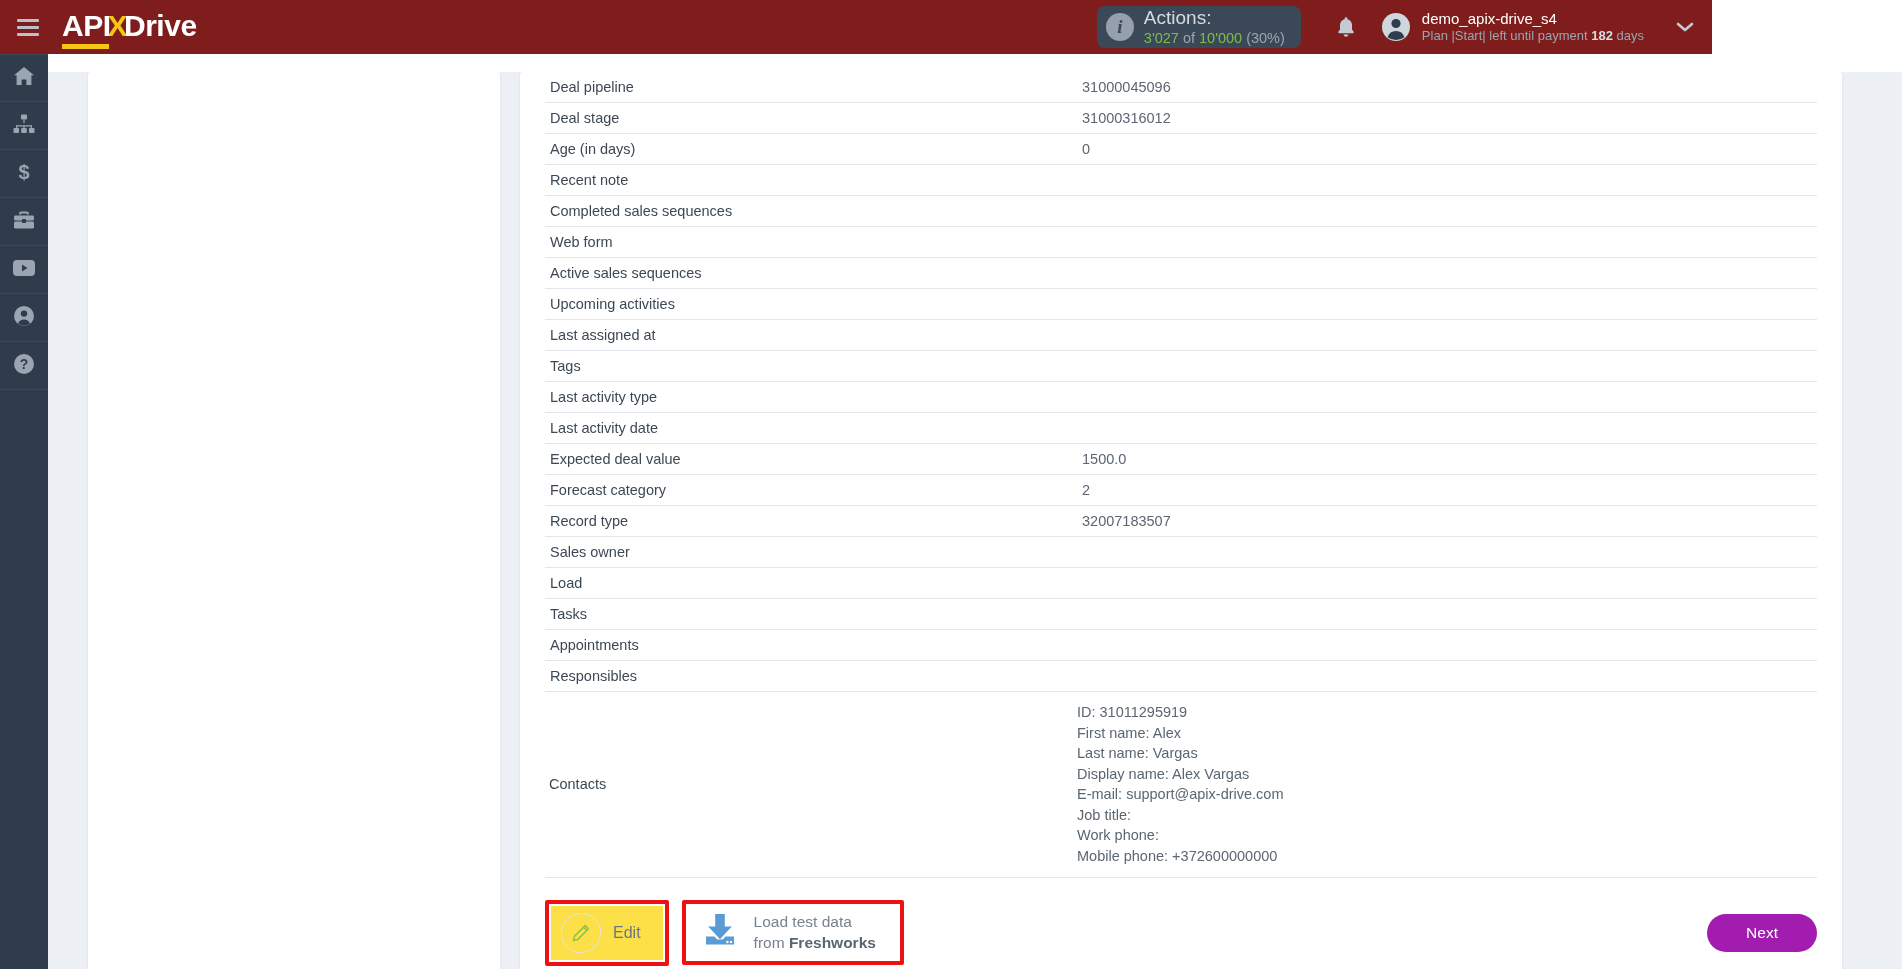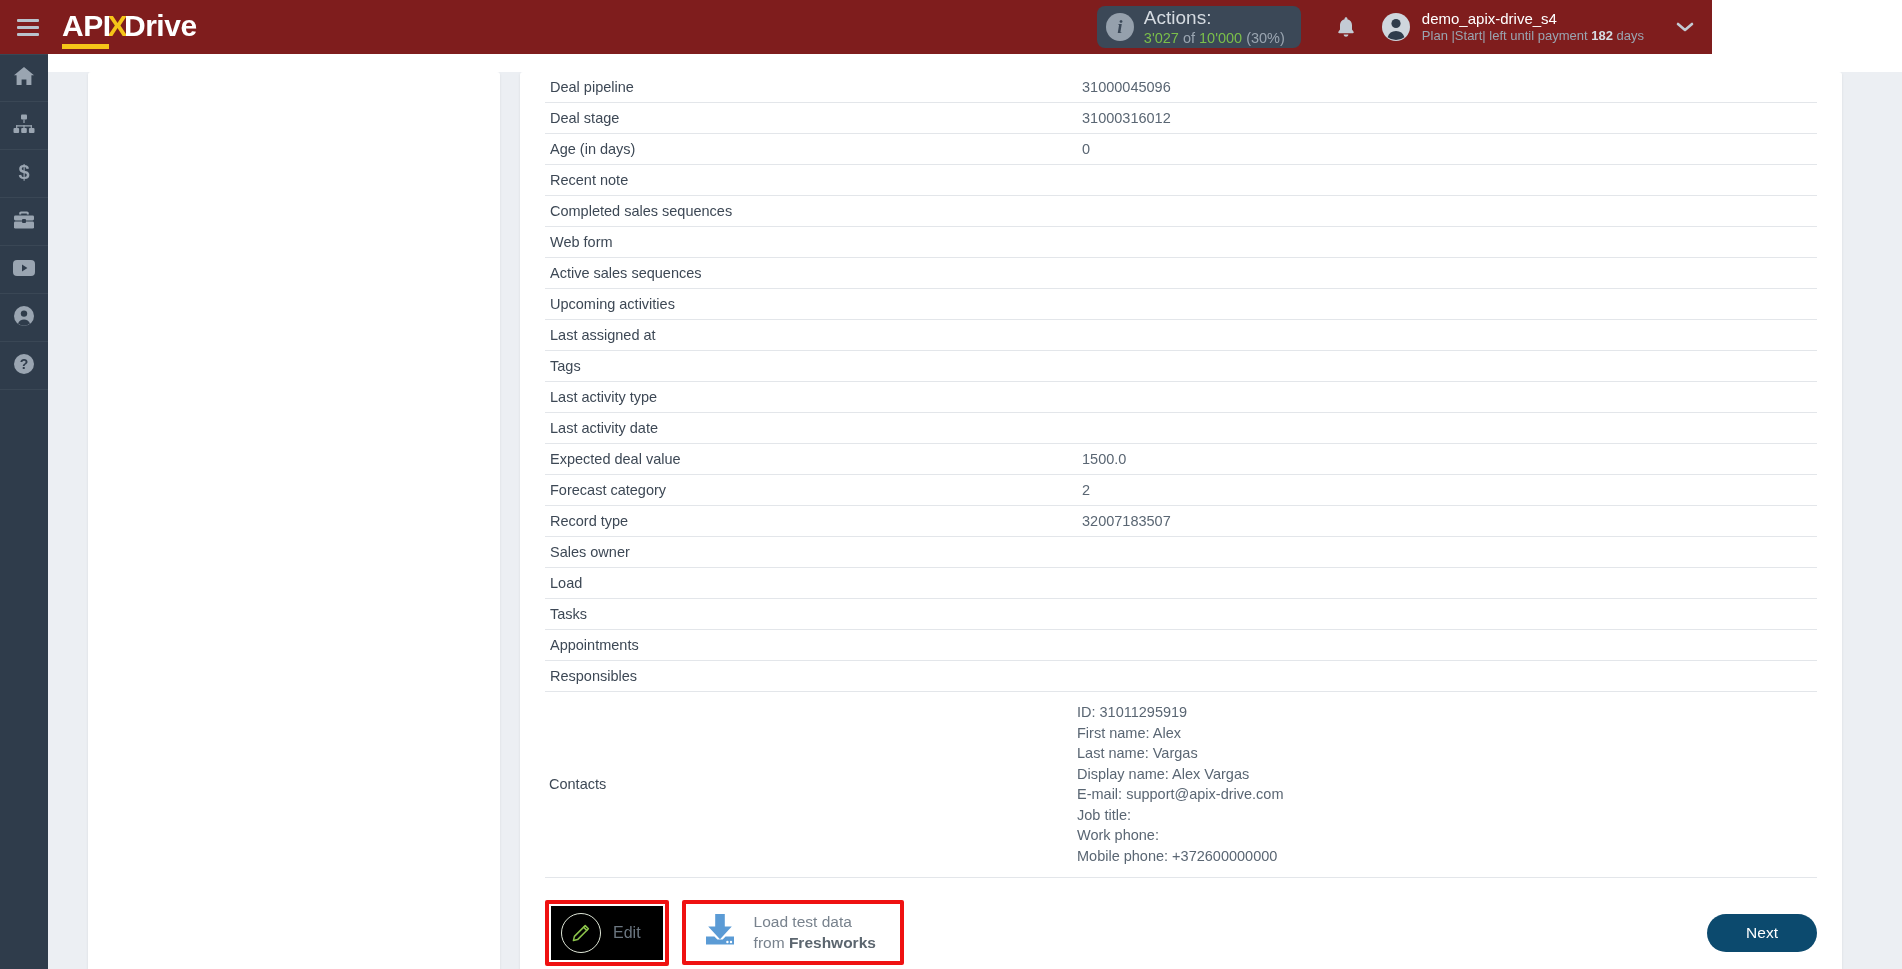--- a/index.html
+++ b/index.html
@@ -130,21 +130,21 @@
   .hl-edit {
     border: 4px solid #ef1111; padding: 2px;
     display: inline-flex; border-radius: 2px;
   }
   .hl-load {
     border: 4px solid #ef1111; padding: 2px;
     display: inline-flex; border-radius: 2px; margin-left: 13px;
   }
   .btn-edit {
     display: flex; align-items: center; gap: 12px;
-    background: #000000; border: none;
+    background: #fde047; border: none;
     padding: 7px 22px 7px 10px; cursor: pointer;
   }
   .pencil-circle {
     width: 40px; height: 40px; border-radius: 50%;
     border: 1px solid #dfe7d8;
     display: flex; align-items: center; justify-content: center;
     flex: none;
   }
   .btn-edit .lbl { font-size: 16px; color: #6b7680; }
   .btn-load {
@@ -152,21 +152,21 @@
     background: #ffffff; border: none;
     padding: 6px 22px 6px 12px; cursor: pointer;
   }
   .btn-load .lbl {
     font-size: 15.5px; color: #78828d;
     line-height: 1.3; text-align: left;
   }
   .btn-load .lbl b { color: #5c666f; }
   .btn-next {
     margin-left: auto;
-    background: #0c4a6e; color: #ffffff;
+    background: #a21caf; color: #ffffff;
     border: none; border-radius: 22px;
     width: 110px; height: 38px;
     font-size: 15.5px; cursor: pointer;
     font-family: "Liberation Sans", sans-serif;
   }
 </style>
 </head>
 <body>
 
 <div class="topbar">

